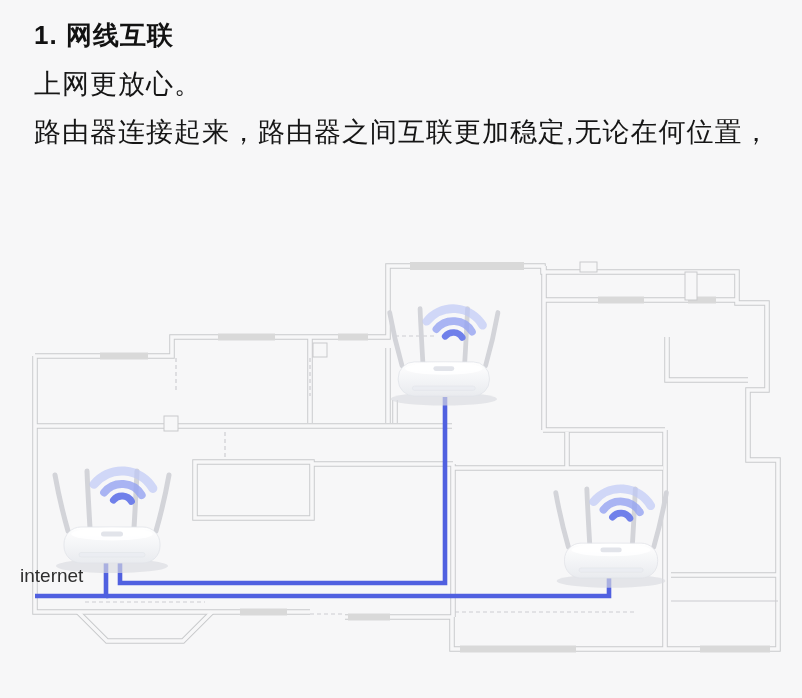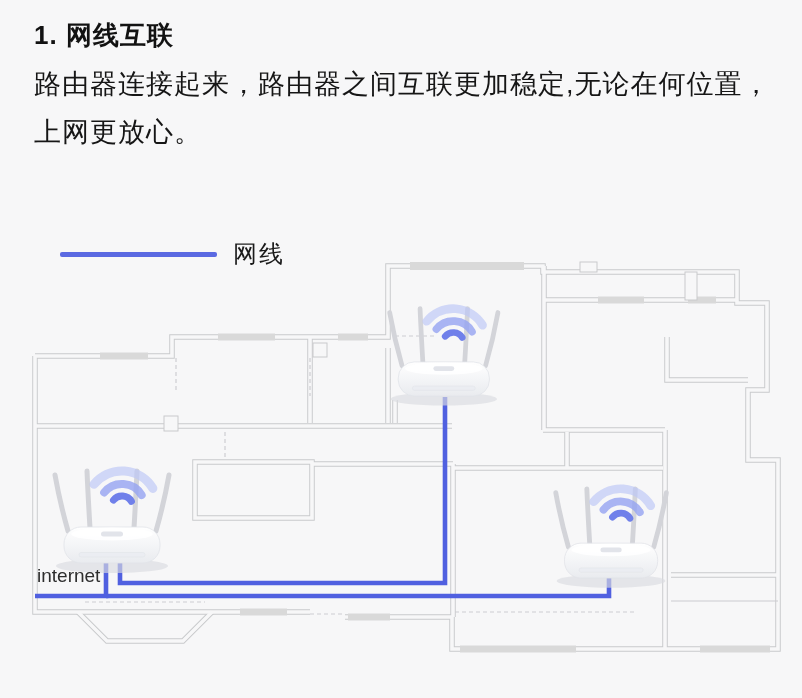--- a/index.html
+++ b/index.html
@@ -26,38 +26,34 @@
   .wall-dashed{stroke:#cdced2;stroke-width:1.2;fill:none;stroke-dasharray:4 3;}
   .win{fill:#d9d9d9;}
   .small-rect{fill:#f7f7f8;stroke:#c9cacc;stroke-width:1;}
   .cable{stroke:var(--cable-blue,#5060e0);stroke-width:4.6;fill:none;stroke-linejoin:miter;}
 
   .ant{stroke:#d3d4d9;stroke-width:5;fill:none;stroke-linecap:round;}
   .arc1{stroke:#7080ea;stroke-width:7;fill:none;stroke-linecap:round;}
   .arc2{stroke:#95a3f1;stroke-width:8;fill:none;stroke-linecap:round;opacity:.8;}
   .arc3{stroke:#bcc7f6;stroke-width:9;fill:none;stroke-linecap:round;opacity:.68;}
 
-  .internet-label{position:absolute;left:37px;top:305px;font-size:19px;color:#2e2e2e;}
+  .internet-label{position:absolute;left:20px;top:305px;font-size:19px;color:#2e2e2e;}
 </style>
 </head>
 <body>
 
 <div class="page">
 
   <div class="title">1. 网线互联</div>
 
   <div class="para">
+    <div>上网更放心。</div>
     <div>路由器连接起来，路由器之间互联更加稳定,无论在何位置，</div>
-    <div>上网更放心。</div>
   </div>
 
-  <div class="legend">
-    <span class="legend-line"></span>
-    <span class="legend-label">网线</span>
-  </div>
 
   <div class="plan">
     <svg width="802" height="438" viewBox="0 260 802 438">
       <defs>
         <linearGradient id="bodyG" x1="0" y1="0" x2="0" y2="1">
           <stop offset="0" stop-color="#ffffff"></stop>
           <stop offset="1" stop-color="#e9ebef"></stop>
         </linearGradient>
 
         <g id="walls">

